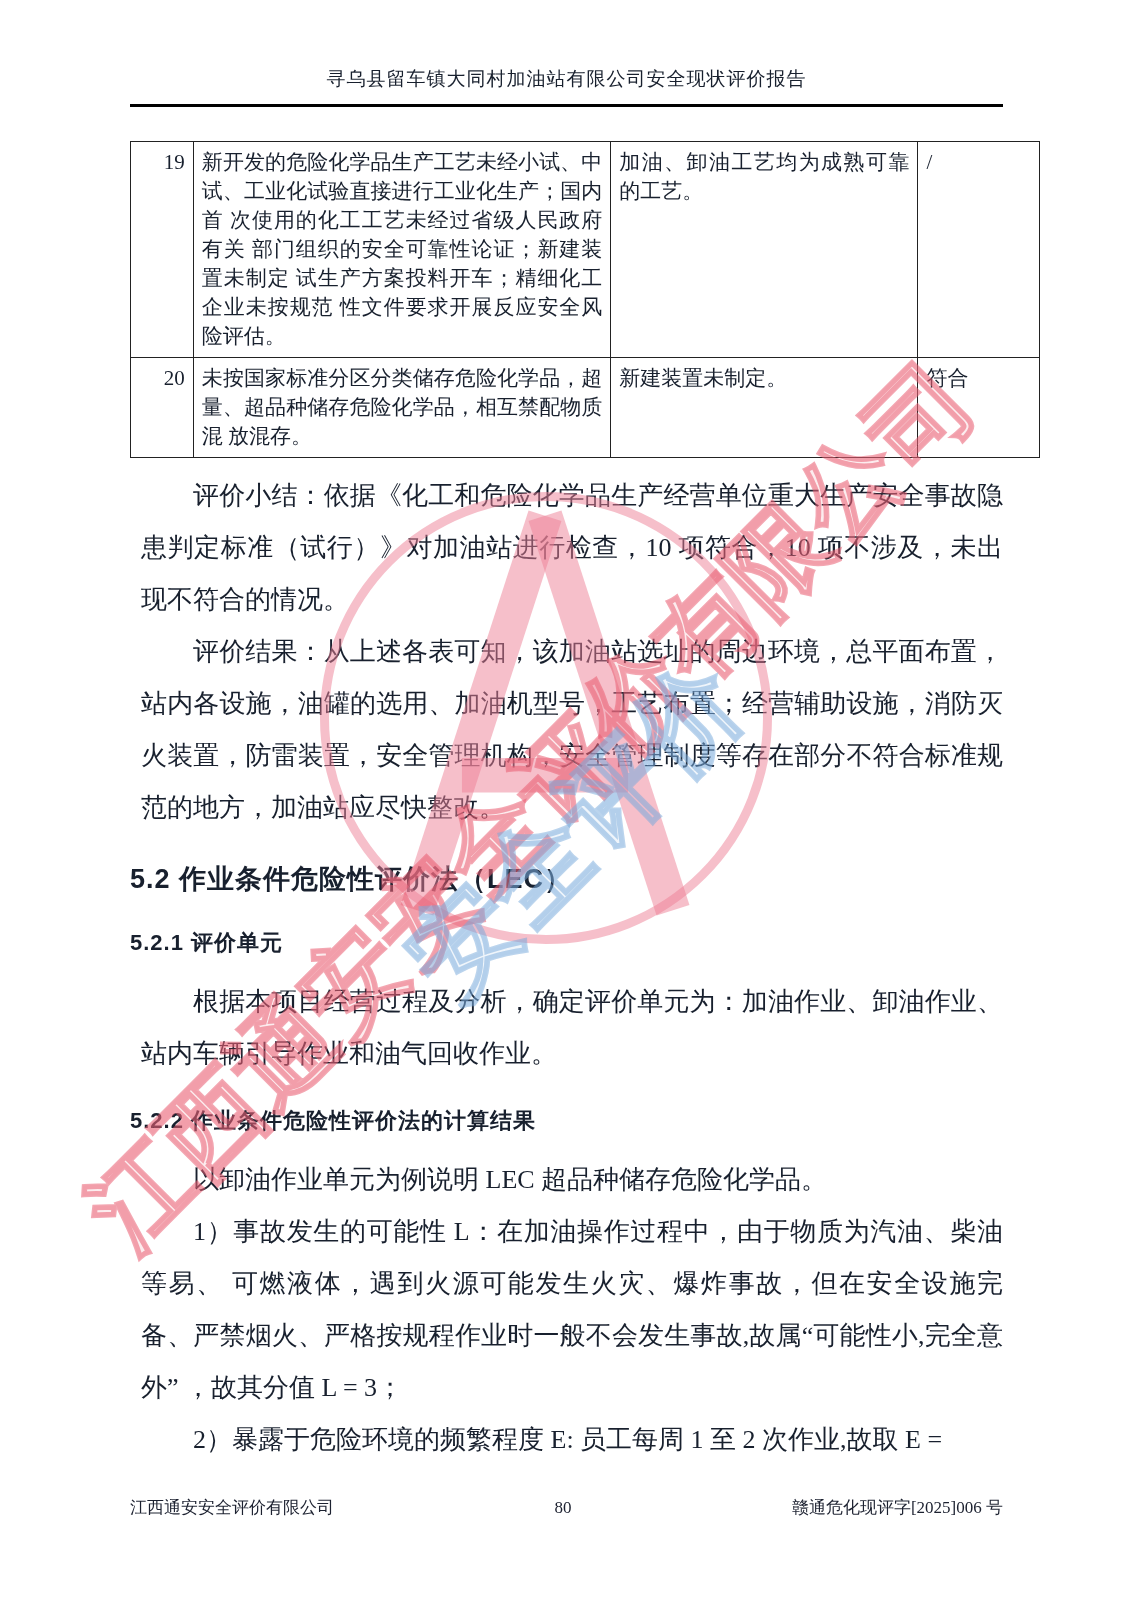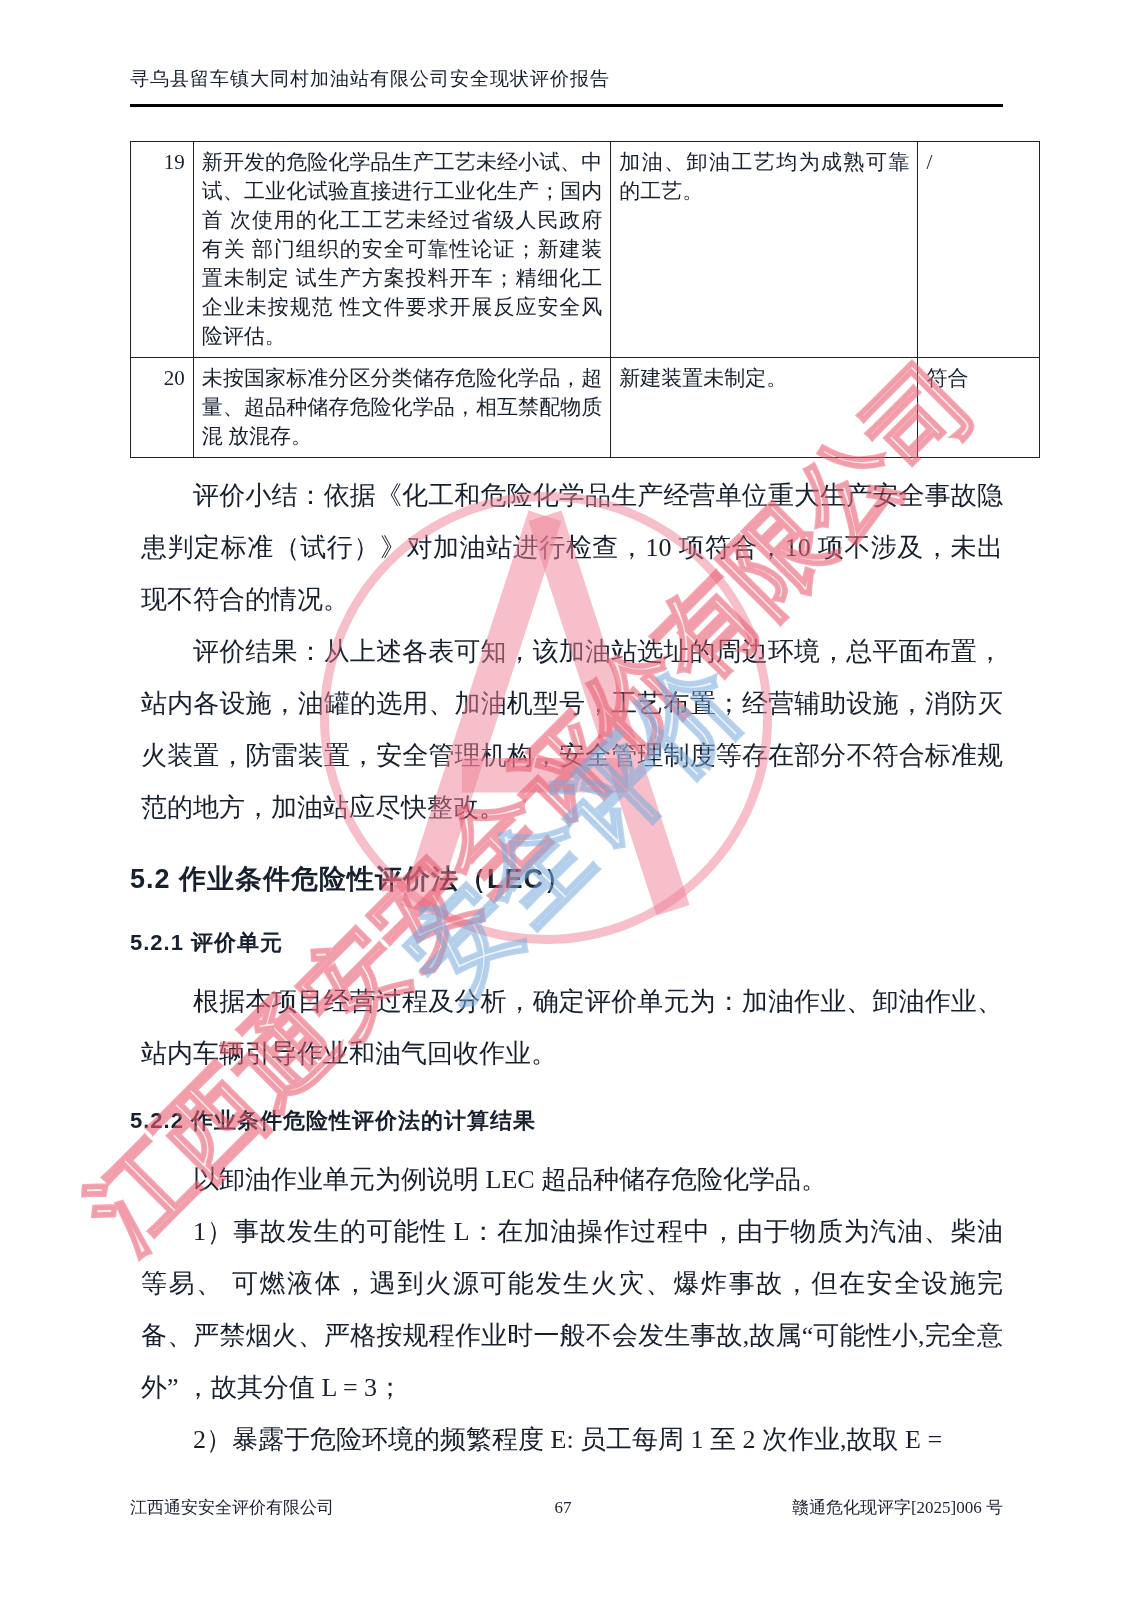--- a/index.html
+++ b/index.html
@@ -11,20 +11,21 @@
     background: #ffffff;
     overflow: hidden;
     padding: 64px 128px 0 130px;
     font-family: "Liberation Serif", "DejaVu Serif", serif;
     color: #18202e;
   }
   
   .doc-title {
     font-size: 19px;
     line-height: 30px;
+    text-align: center;
     letter-spacing: 1px;
   }
   .header-rule {
     margin-top: 10px;
     height: 3px;
     background: #000;
   }
   
   .check-table {
     margin-top: 34px;
@@ -178,21 +179,21 @@
   <h2 class="h-main">5.2 作业条件危险性评价法（LEC）</h2>
   <h3 class="h-sub">5.2.1 评价单元</h3>
   <p class="body-par p-after-h">根据本项目经营过程及分析，确定评价单元为：加油作业、卸油作业、站内车辆引导作业和油气回收作业。</p>
   <h3 class="h-sub h-522">5.2.2 作业条件危险性评价法的计算结果</h3>
   <p class="body-par p-after-h">以卸油作业单元为例说明 LEC 超品种储存危险化学品。</p>
   <p class="body-par">1）事故发生的可能性 L：在加油操作过程中，由于物质为汽油、柴油等易、 可燃液体，遇到火源可能发生火灾、爆炸事故，但在安全设施完备、严禁烟火、严格按规程作业时一般不会发生事故,故属“可能性小,完全意外” ，故其分值 L  = 3；</p>
   <p class="body-par">2）暴露于危险环境的频繁程度 E: 员工每周 1 至 2 次作业,故取 E =</p>
 
   <footer class="doc-footer">
     <span>江西通安安全评价有限公司</span>
-    <span>67</span>
+    <span>80</span>
     <span>赣通危化现评字[2025]006 号</span>
   </footer>
 
   <div class="watermark">
     <div class="wm-circle"></div>
     <svg class="wm-a" viewBox="0 0 100 124">
       <path d="M50 5 L13 119"></path>
       <path d="M50 5 L87 119"></path>
       <path d="M26 80 L74 80"></path>
     </svg>

